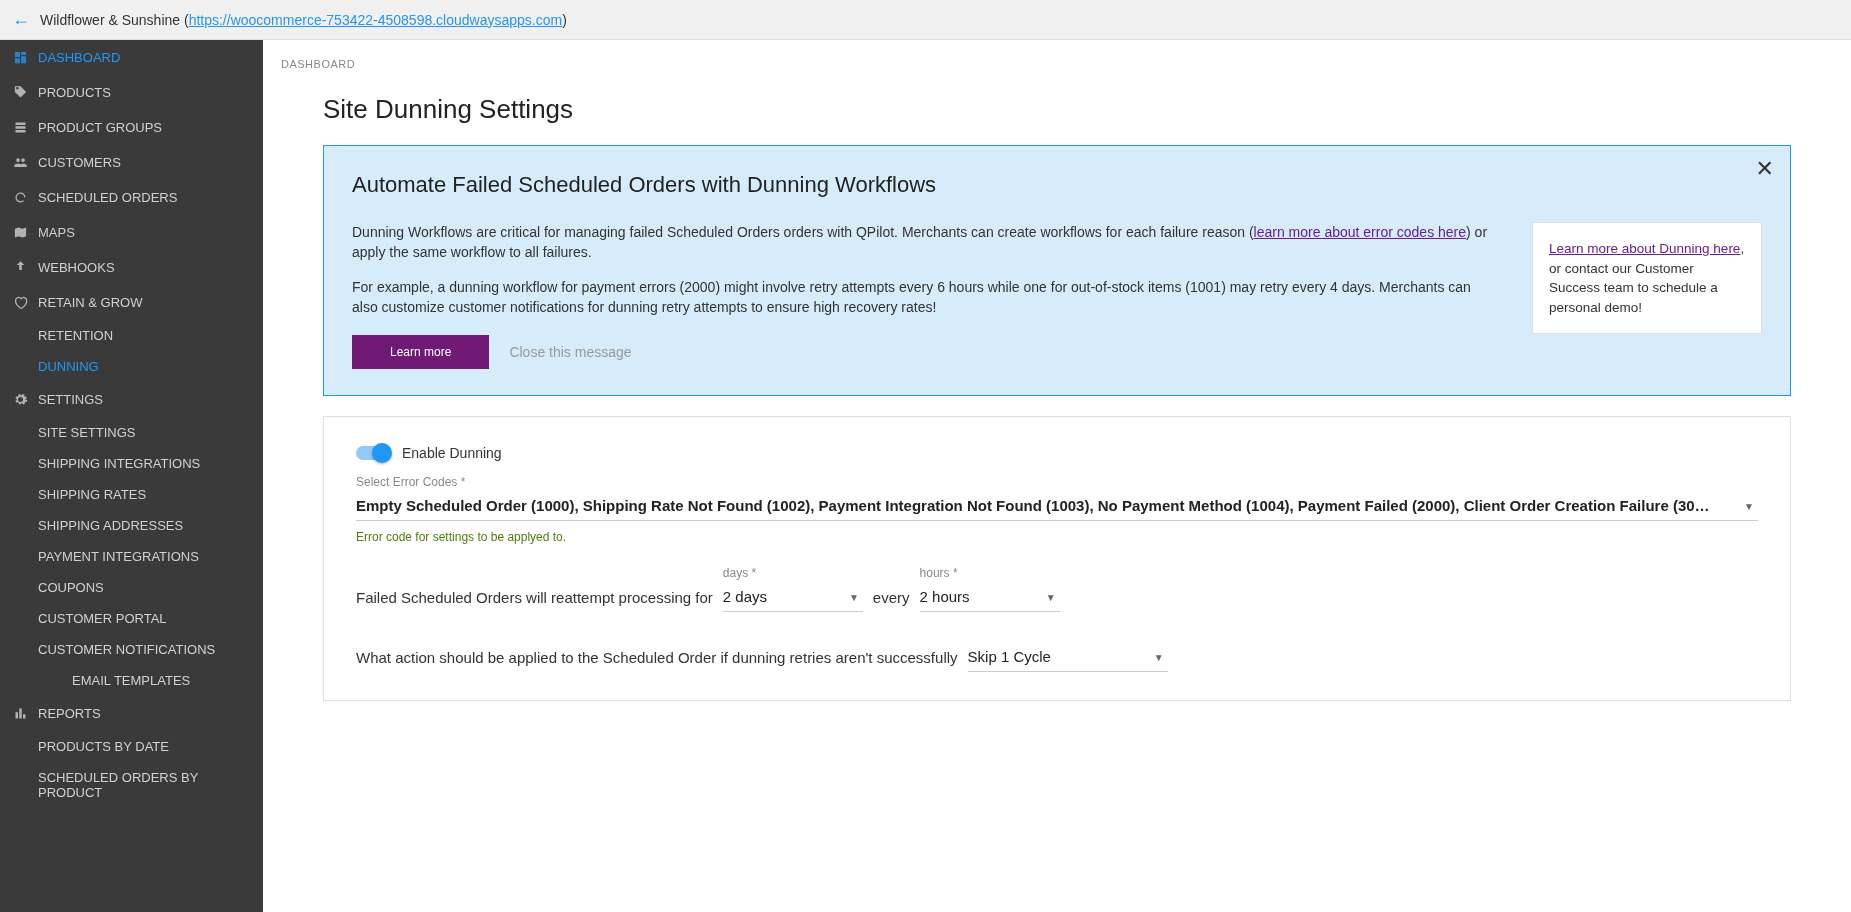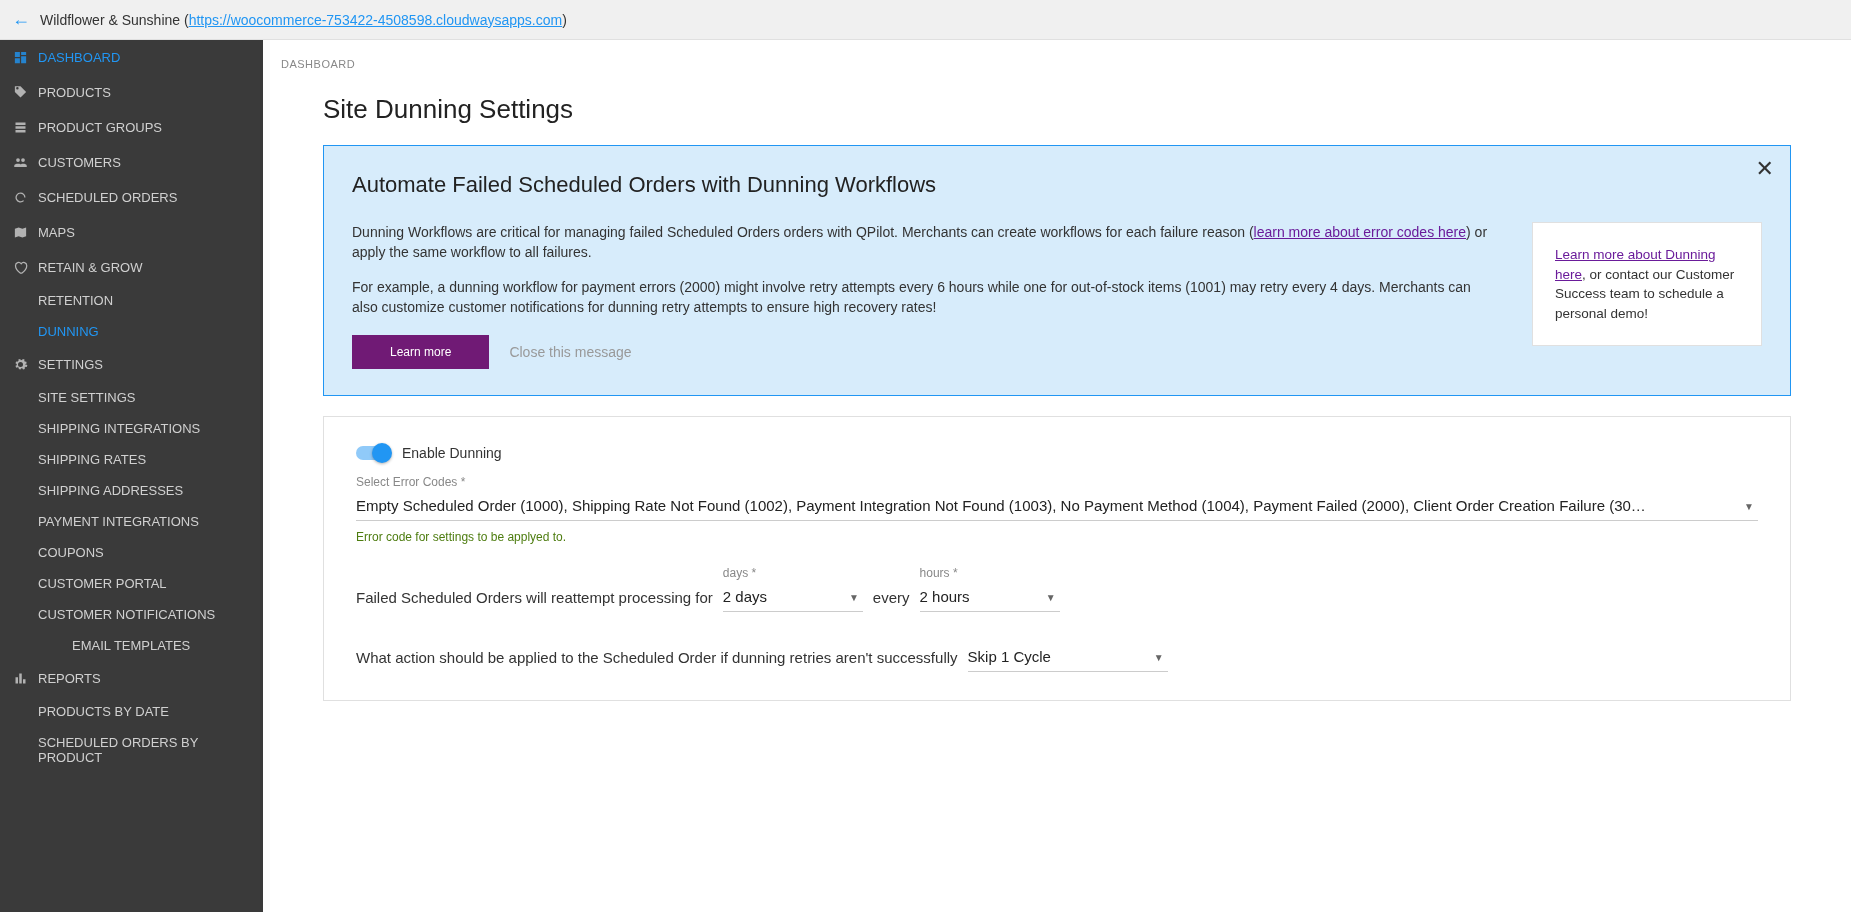--- a/index.html
+++ b/index.html
@@ -18,21 +18,21 @@
 .main { flex: 1; overflow-y: auto; background: #fff; }
 .breadcrumb { padding: 18px 18px 4px 18px; font-size: 11px; color: #888; letter-spacing: 0.5px; }
 .page-title { font-size: 26px; font-weight: 400; padding: 20px 60px 20px 60px; color: #222; }
 .info-panel { margin: 0 60px 20px 60px; border: 1px solid #2196f3; background: #d7ecfb; padding: 26px 28px; position: relative; }
 .info-panel .close-x { position: absolute; top: 10px; right: 16px; font-size: 22px; cursor: pointer; color: #333; }
 .info-panel h2 { font-size: 22px; font-weight: 400; color: #222; margin-bottom: 24px; }
 .info-panel-body { display: flex; gap: 40px; }
 .info-panel-text { flex: 1; }
 .info-panel-text p { font-size: 14px; line-height: 1.45; color: #333; margin-bottom: 14px; }
 .info-panel-text a { color: #6a1b9a; text-decoration: underline; }
-.info-panel-aside { width: 230px; background: #fff; border: 1px solid #e0e0e0; padding: 22px; font-size: 13.5px; line-height: 1.45; color: #333; align-self: flex-start; }
+.info-panel-aside { width: 230px; background: #fff; border: 1px solid #e0e0e0; padding: 16px; font-size: 13.5px; line-height: 1.45; color: #333; align-self: flex-start; }
 .info-panel-aside a { color: #6a1b9a; text-decoration: underline; }
 .info-panel-buttons { margin-top: 18px; display: flex; gap: 20px; align-items: center; }
 .btn-primary { background: #701a75; color: #fff; border: none; padding: 10px 38px; font-size: 12px; cursor: pointer; }
 .btn-secondary { background: none; border: none; color: #999; font-size: 14px; font-weight: 500; cursor: pointer; }
 .card { margin: 0 60px 20px 60px; border: 1px solid #e0e0e0; padding: 28px 32px; }
 .card h3 { font-size: 18px; font-weight: 400; color: #222; margin-bottom: 18px; }
 .toggle-row { display: flex; align-items: center; margin-bottom: 14px; }
 .toggle-track { width: 34px; height: 14px; background: #90caf9; border-radius: 10px; position: relative; cursor: pointer; margin-right: 12px; }
 .toggle-track .knob { width: 20px; height: 20px; background: #2196f3; border-radius: 50%; position: absolute; top: -3px; right: -2px; box-shadow: 0 1px 3px rgba(0,0,0,0.3); }
 .field-label-sm { font-size: 12px; color: #888; margin-bottom: 2px; display: block; }
@@ -105,20 +105,28 @@
       <span class="icon">
           <svg viewBox="0 0 24 24">
             <path d="M3 6l6-2 6 2 6-2v14l-6 2-6-2-6 2V6z"></path>
           </svg>
         </span>
       <span>MAPS</span>
     </div>
     <div class="sidebar-item">
       <span class="icon">
           <svg viewBox="0 0 24 24">
+            <path d="M18 8l-6-6-6 6h4v8h4V8h4z"></path>
+          </svg>
+        </span>
+      <span>WEBHOOKS</span>
+    </div>
+    <div class="sidebar-item">
+      <span class="icon">
+          <svg viewBox="0 0 24 24">
             <path d="M12 21s-8-6-8-12a5 5 0 019-3 5 5 0 019 3c0 6-8 12-8 12z" fill="none" stroke="currentColor" stroke-width="2"></path>
           </svg>
         </span>
       <span>RETAIN &amp; GROW</span>
     </div>
     <div class="sidebar-subitem">
         <span>RETENTION</span>
       </div>
     <div class="sidebar-subitem active">
         <span>DUNNING</span>
@@ -199,21 +207,21 @@
     <div class="card">
       <div class="toggle-row">
         <div class="toggle-track">
             <div class="knob"></div>
           </div>
         <span>Enable Dunning</span>
       </div>
       <div style="margin-top:6px;">
         <span class="field-label-sm">Select Error Codes *</span>
         <div class="select-wrap error-codes-field">
-          <div class="select-field" style="width:100%;white-space:nowrap;overflow:hidden;text-overflow:ellipsis;">Empty Scheduled Order (1000), Shipping Rate Not Found (1002), Payment Integration Not Found (1003), No Payment Method (1004), Payment Failed (2000), Client Order Creation Failure (30…</div>
+          <div class="select-field" style="width:100%;white-space:nowrap;overflow:hidden;text-overflow:ellipsis;font-weight:bold;">Empty Scheduled Order (1000), Shipping Rate Not Found (1002), Payment Integration Not Found (1003), No Payment Method (1004), Payment Failed (2000), Client Order Creation Failure (30…</div>
           <span class="caret">▼</span>
         </div>
         <div class="helper-text">Error code for settings to be applyed to.</div>
       </div>
 
       <div class="sentence-row">
         <span class="inline-text">Failed Scheduled Orders will reattempt processing for</span>
         <div class="select-col">
           <span class="field-label-sm">days *</span>
           <div class="select-wrap select-140">

